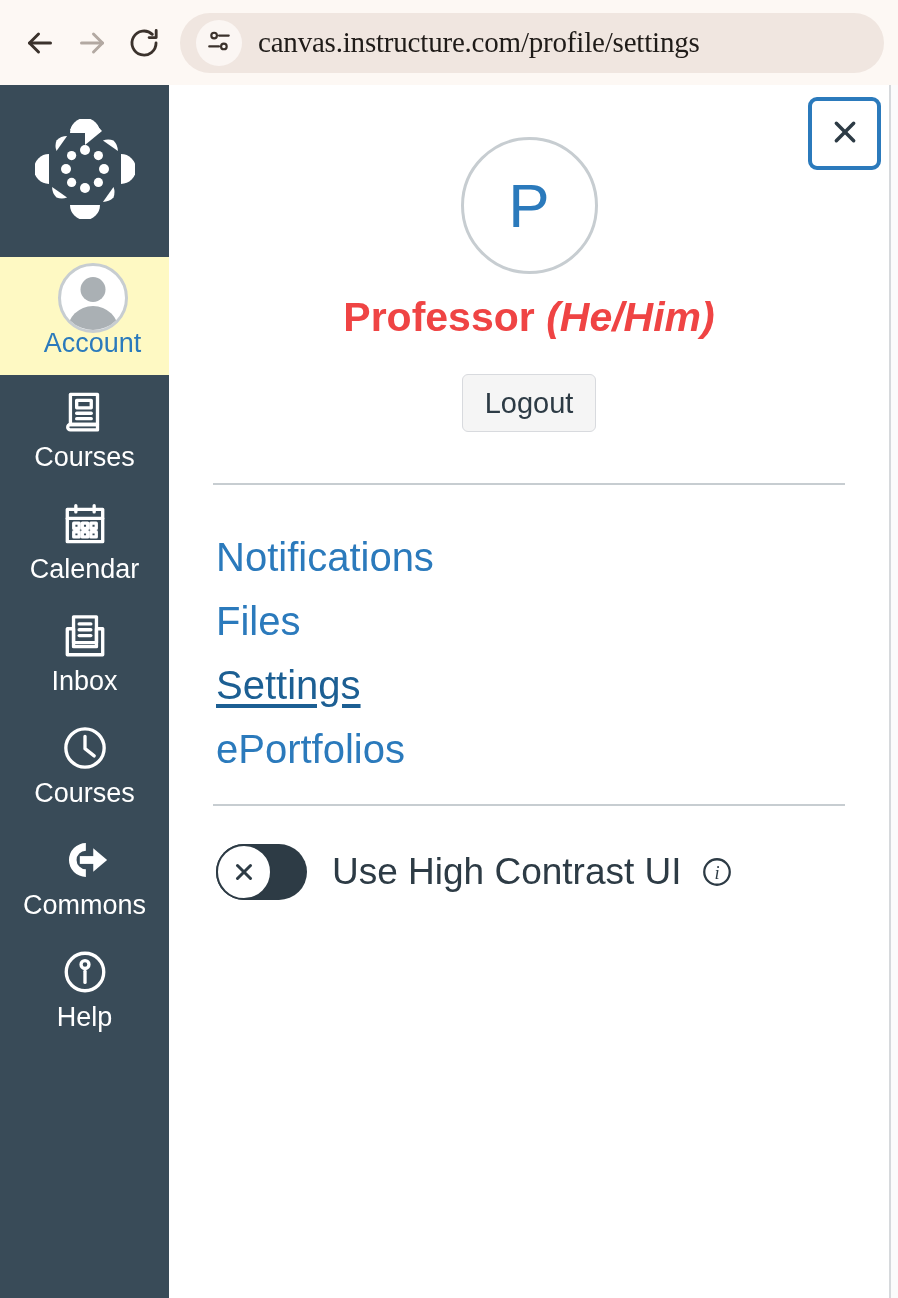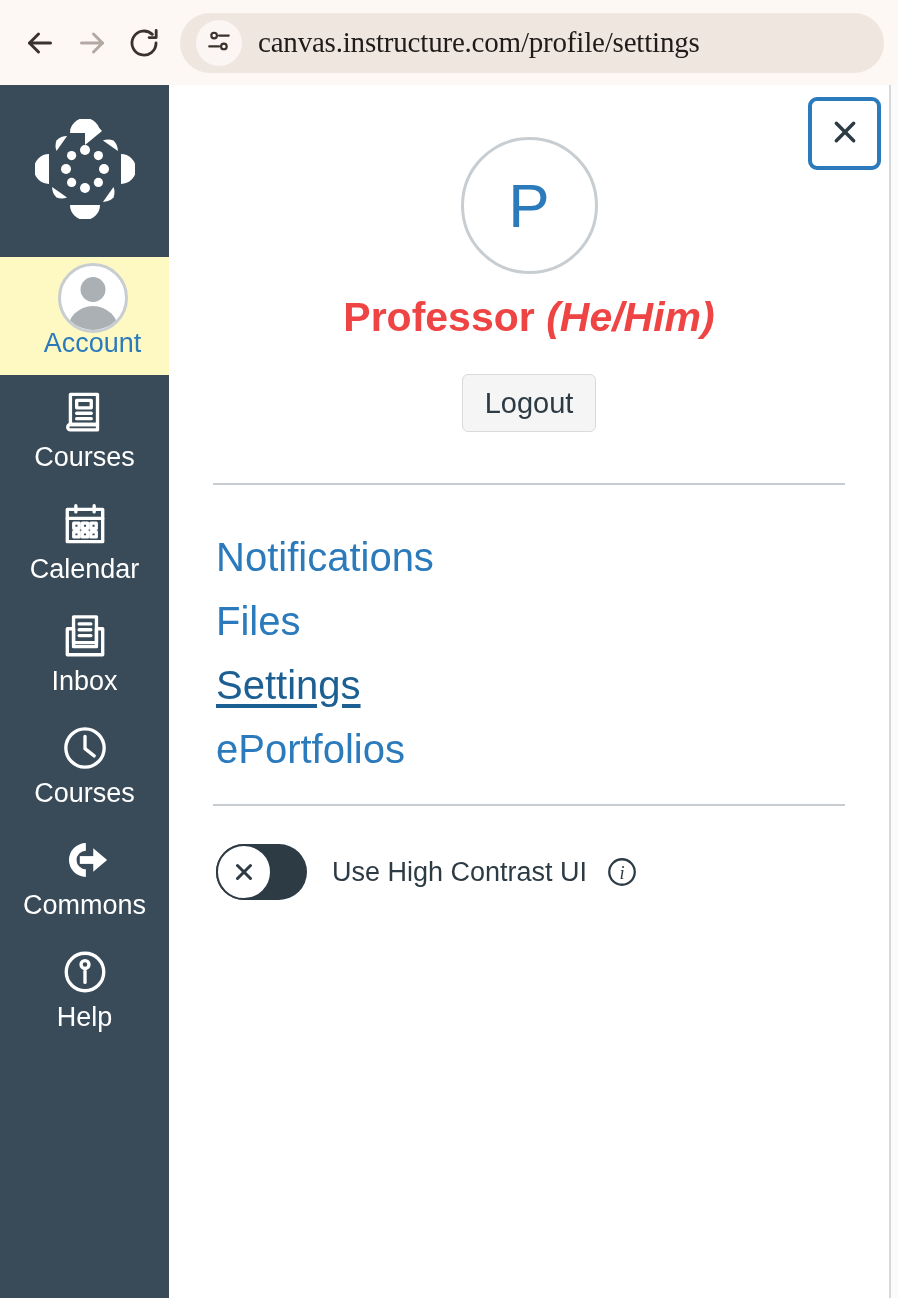--- a/index.html
+++ b/index.html
@@ -263,21 +263,21 @@
     position: absolute;
     left: 0; top: 0;
     width: 56px; height: 56px;
     border-radius: 50%;
     background: #ffffff;
     border: 2px solid #2D3B45;
     display: flex; align-items: center; justify-content: center;
   }
   .contrast-label {
     margin-left: 25px;
-    font-size: 27px;
+    font-size: 37px;
     color: #2D3B45;
     white-space: nowrap;
   }
   .info-icon {
     margin-left: 18px;
     display: flex; align-items: center;
     cursor: pointer;
   }
 </style>
 </head>

